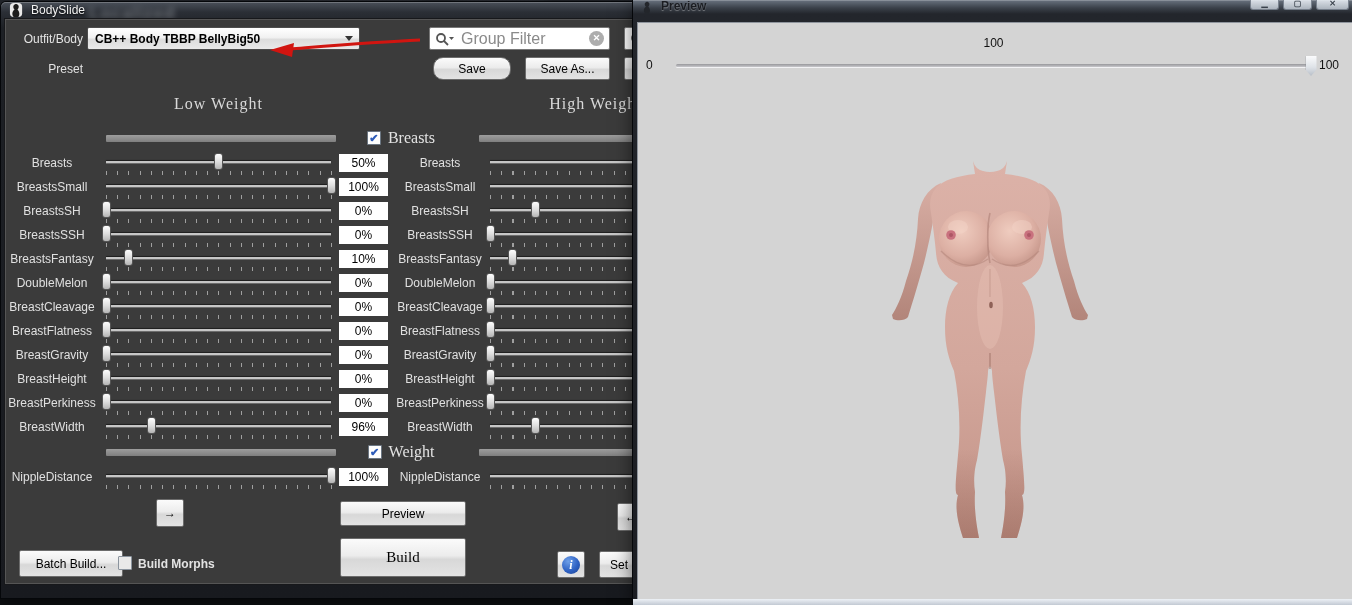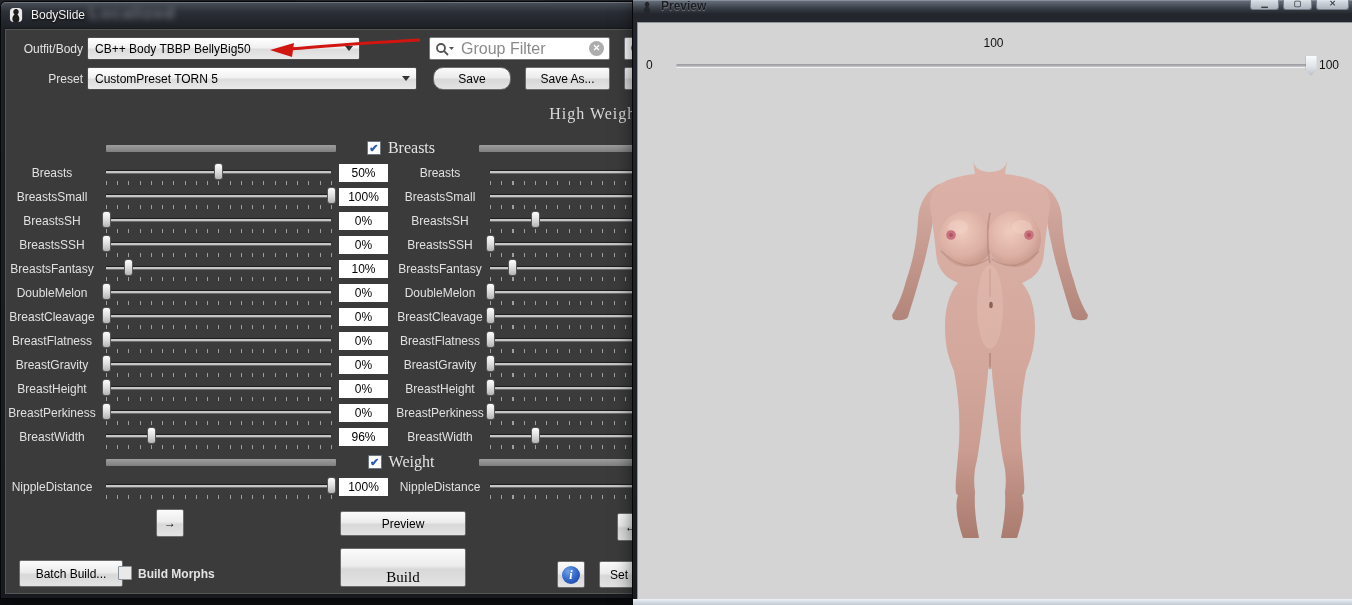--- a/index.html
+++ b/index.html
@@ -14,21 +14,21 @@
 
   
   .win { position:absolute; border-radius:5px 5px 0 0;
          background:linear-gradient(180deg,#4a5059 0%,#2b2f36 10px,#1d2025 26px,#181a1f 100%);
          box-shadow:0 0 0 1px #05070a, inset 0 1px 0 rgba(255,255,255,.22), 0 4px 18px rgba(0,0,0,.6); }
   .titlebar { position:relative; display:flex; align-items:center; gap:7px; padding-left:8px;
               color:#f2f2f2; font-size:12px; text-shadow:0 1px 2px #000; }
 
   
   #bs-window { left:1px; top:2px; width:636px; height:596px; }
-  #bs-title { height:26px; }
+  #bs-title { height:16px; }
   #bs-content { position:relative; margin:0 3px 3px 3px; width:630px; height:567px;
                 background:#3b3b3b; border:1px solid #17181b; overflow:hidden;
                 box-shadow:inset 0 0 0 1px #555; }
 
   .app-icon { width:15px; height:15px; display:inline-block; }
 
   
   .frm-label { position:absolute; color:#e3e3e3; font-size:12px; text-align:right; width:72px; }
   .dropdown { position:absolute; height:23px; background:linear-gradient(180deg,#ffffff 0%,#f1f1f1 45%,#dcdcdc 55%,#e9e9e9 100%);
               border:1px solid #4d4d4d; border-radius:2px; display:flex; align-items:center;
@@ -132,53 +132,50 @@
         <rect x="1" y="0" width="13" height="15" rx="4" fill="#e9e9e9"></rect>
         <path d="M7 1 C4 2 4 5 6 7 C3 9 3 13 5 15 L10 15 C12 12 11 9 9 7 C11 5 11 2 8 1 Z" fill="#1c1c1c"></path>
       </svg>
       <span class="title-text">BodySlide</span>
       <span class="ghost-text" style="left:88px; top:2px;">Localized</span>
     </div>
 
     <div id="bs-content">
 
       <span class="frm-label" style="left:6px; top:13px;">Outfit/Body</span>
-      <div class="dropdown" style="left:82px; top:8px; width:273px;">
+      <div class="dropdown" style="left:82px; top:8px; width:273px;font-weight:bold;">
         <span>CB++ Body TBBP BellyBig50</span>
         <span class="dd-arrow"></span>
       </div>
       <div class="searchbox" style="left:424px; top:8px; width:181px;">
         <svg class="mag-ic" viewBox="0 0 20 14">
           <circle cx="6" cy="6" r="4" fill="none" stroke="#555" stroke-width="1.8"></circle>
           <line x1="9" y1="9" x2="13" y2="13" stroke="#555" stroke-width="1.8"></line>
           <path d="M14 5 l5 0 l-2.5 3 Z" fill="#555"></path>
         </svg>
         <span class="ph">Group Filter</span>
         <span class="clear-ic">✕</span>
       </div>
       <div class="searchbox" style="left:619px; top:8px; width:60px;">
         <svg class="mag-ic" viewBox="0 0 20 14">
           <circle cx="6" cy="6" r="4" fill="none" stroke="#555" stroke-width="1.8"></circle>
           <line x1="9" y1="9" x2="13" y2="13" stroke="#555" stroke-width="1.8"></line>
         </svg>
       </div>
 
       <span class="frm-label" style="left:6px; top:43px;">Preset</span>
-      <div class="dropdown" style="left:82px; top:38px; width:330px;">
-        <span>CustomPreset TORN 5</span>
-        <span class="dd-arrow"></span>
-      </div>
       <div class="btn" style="left:428px; top:38px; width:78px; height:23px;border-radius:10px;">
         <span>Save</span>
       </div>
       <div class="btn" style="left:520px; top:38px; width:85px; height:23px;">
         <span>Save As...</span>
       </div>
       <div class="btn" style="left:619px; top:38px; width:60px; height:23px;"></div>
 
+      <span class="wh" style="left:101px; top:76px;">Low Weight</span>
       <span class="wh" style="left:478px; top:76px;">High Weight</span>
 
       <div id="slider-area">
           <div class="grp-row">
             <div class="sep sep-l"></div>
             <div class="grp-center">
               <div class="cb">✔</div>
               <div class="grp-label">Breasts</div>
             </div>
             <div class="sep sep-r"></div>
@@ -387,21 +384,21 @@
 
       <div class="btn" style="left:151px; top:480px; width:28px; height:28px;">
         <span class="mini-arrow">→</span>
       </div>
       <div class="btn" style="left:612px; top:484px; width:28px; height:28px;">
         <span class="mini-arrow">←</span>
       </div>
       <div class="btn" style="left:335px; top:482px; width:126px; height:25px;">
         <span>Preview</span>
       </div>
-      <div class="btn" style="left:335px; top:519px; width:126px; height:39px; font-family:'Liberation Serif',serif; font-size:15px;align-items:flex-end;">
+      <div class="btn" style="left:335px; top:519px; width:126px; height:39px; font-family:'Liberation Serif',serif; font-size:15px;">
         <span>Build</span>
       </div>
       <div class="btn" style="left:14px; top:531px; width:104px; height:27px;">
         <span>Batch Build...</span>
       </div>
       <span class="cb-empty" style="left:113px; top:537px;"></span>
       <span id="build-morphs-label" style="left:133px; top:538px;font-weight:bold;">Build Morphs</span>
       <div class="btn" style="left:552px; top:532px; width:28px; height:27px;">
         <span id="info-circle">i</span>
       </div>

